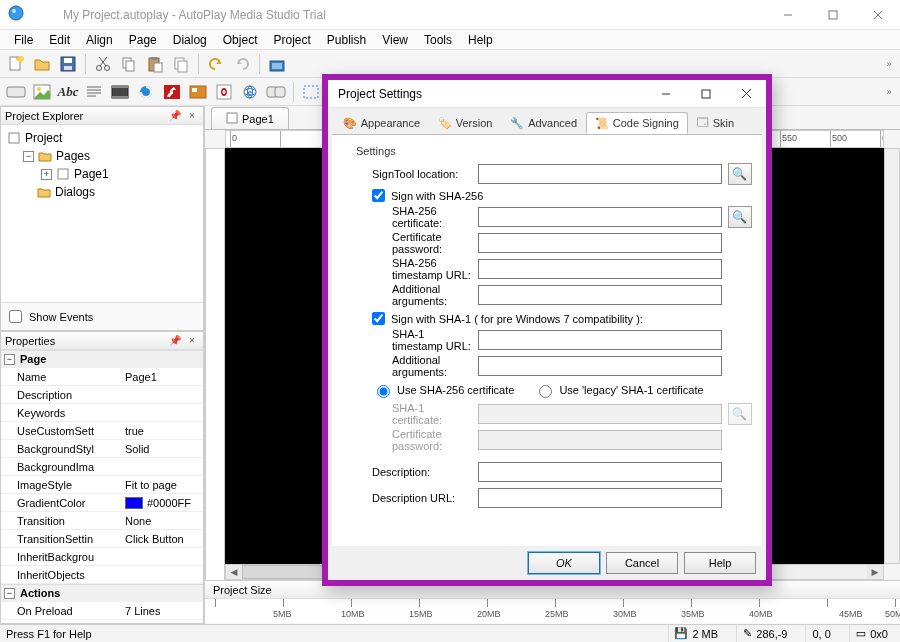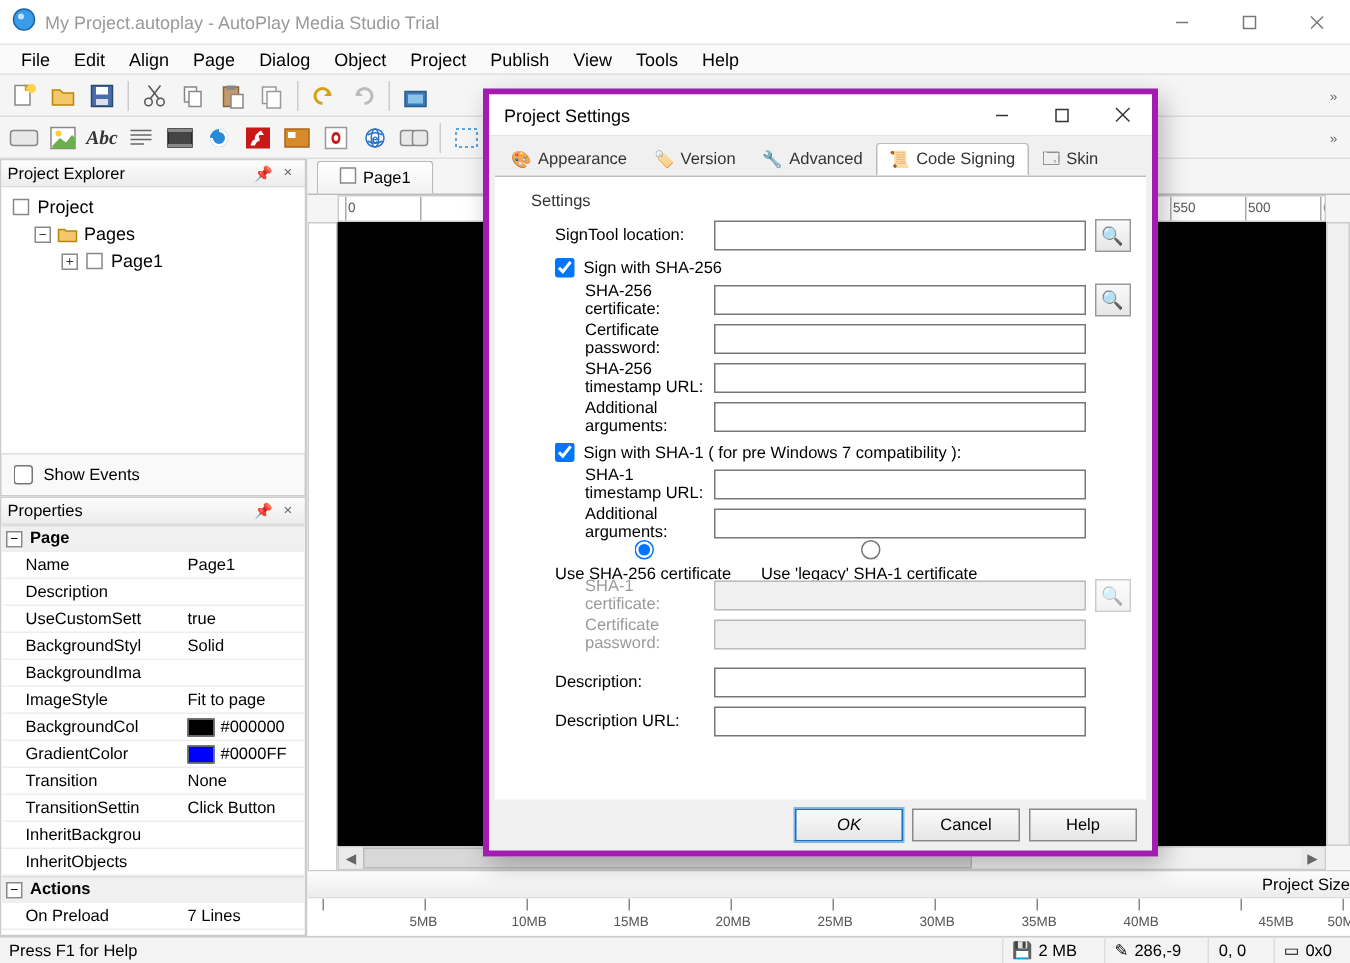--- a/index.html
+++ b/index.html
@@ -1,19 +1,19 @@
 <!DOCTYPE html>
 <html><head>
 <meta charset="utf-8">
 <style>
 html, body { margin: 0; padding: 0; width: 900px; height: 642px; font-family: "Segoe UI", Tahoma, sans-serif; font-size: 12px; background: #fff; overflow: hidden; color: #000; }
 * { box-sizing: border-box; }
 
 
-.titlebar { height: 30px; background: #fff; display: flex; align-items: center; border-bottom: 1px solid #e8e8e8; }
+.titlebar { height: 30px; background: #fff; display: flex; align-items: center; border-bottom: 1px solid #e8e8e8; gap: 33px; }
 .titlebar .icon { margin: 0 6px 0 8px; }
 .titlebar .title { flex: 1; color: #999; font-size: 12px; }
 .titlebar .winbtns { display: flex; height: 100%; }
 .titlebar .winbtn { width: 45px; display: flex; align-items: center; justify-content: center; color: #777; }
 
 
 .menubar { height: 20px; display: flex; align-items: center; padding: 0 6px; border-bottom: 1px solid #e0e0e0; background: #fafafa; }
 .menubar .mitem { padding: 2px 8px; }
 
 
@@ -64,32 +64,32 @@
 .ruler-v { position: absolute; left: 0; top: 18px; bottom: 16px; width: 20px; background: #fff; border: 1px solid #ccc; }
 .canvas-wrap { position: absolute; left: 20px; top: 18px; right: 16px; bottom: 60px; background: #404040; overflow: hidden; }
 .canvas { position: absolute; left: 0; top: 0; width: 680px; height: 450px; background: #000; }
 .scroll-h { position: absolute; left: 20px; right: 16px; bottom: 44px; height: 16px; background: #f0f0f0; border: 1px solid #ccc; display: flex; }
 .scroll-h .arrow { width: 16px; display: flex; align-items: center; justify-content: center; background: #eaeaea; font-size: 9px; color: #666; }
 .scroll-h .track { flex: 1; position: relative; }
 .scroll-h .thumb { position: absolute; left: 0; top: 0; bottom: 0; width: 65%; background: #d8d8d8; border: 1px solid #bbb; }
 .scroll-v { position: absolute; right: 0; top: 18px; bottom: 60px; width: 16px; background: #f0f0f0; border: 1px solid #ccc; }
 
 .psize { position: absolute; left: 0; right: 0; bottom: 0; height: 44px; border-top: 1px solid #ccc; background: #f9f9f9; }
-.psize-hdr { height: 18px; background: linear-gradient(#fdfdfd,#ececec); border-bottom: 1px solid #ddd; padding-left: 19px; display: flex; align-items: center; font-size: 11px; justify-content: flex-end; }
+.psize-hdr { height: 18px; background: linear-gradient(#fdfdfd,#ececec); border-bottom: 1px solid #ddd; padding-left: 8px; display: flex; align-items: center; font-size: 11px; }
 .psize-scale { position: relative; height: 24px; background: #fff; overflow: hidden; }
 .psize-scale .tick { position: absolute; top: 0; width: 1px; height: 8px; background: #888; }
 .psize-scale .tlabel { position: absolute; top: 10px; font-size: 9px; color: #555; }
 
 
 .statusbar { position: absolute; left: 0; right: 0; bottom: 0; height: 18px; background: #f3f3f3; border-top: 1px solid #ccc; display: flex; align-items: center; font-size: 11px; padding: 0 6px; gap: 12px; }
 .statusbar .spacer { flex: 1; }
 .statusbar .cell { display: flex; align-items: center; gap: 4px; padding: 0 6px; border-left: 1px solid #ddd; height: 100%; }
 
 
-.dialog { position: absolute; left: 322px; top: 59px; width: 450px; height: 512px; background: #f0f0f0; border: 4px solid #a21caf; box-shadow: 4px 6px 16px rgba(0,0,0,.25); display: flex; flex-direction: column; }
+.dialog { position: absolute; left: 322px; top: 74px; width: 450px; height: 512px; background: #f0f0f0; border: 6px solid #a21caf; box-shadow: 4px 6px 16px rgba(0,0,0,.25); display: flex; flex-direction: column; }
 .dlg-title { height: 28px; background: #fff; display: flex; align-items: center; padding: 0 0 0 10px; border-bottom: 1px solid #e5e5e5; }
 .dlg-title .t { flex: 1; font-size: 12px; }
 .dlg-title .wbtn { width: 40px; height: 100%; display: flex; align-items: center; justify-content: center; color: #444; }
 .dlg-tabs { height: 26px; display: flex; align-items: flex-end; padding: 0 6px; background: #f0f0f0; }
 .dlg-tab { height: 22px; padding: 0 8px; display: flex; align-items: center; gap: 4px; border: 1px solid transparent; font-size: 11px; color: #333; }
 .dlg-tab.active { background: #fff; border: 1px solid #bbb; border-bottom-color: #fff; border-radius: 3px 3px 0 0; }
 .dlg-body { flex: 1; background: #fff; border-top: 1px solid #bbb; margin: 0 4px; padding: 8px 10px; overflow: auto; position: relative; }
 .dlg-buttons { height: 34px; display: flex; align-items: center; justify-content: flex-end; gap: 6px; padding: 0 10px; }
 .dlg-btn { height: 22px; min-width: 72px; border: 1px solid #8a8a8a; background: linear-gradient(#fafafa,#e6e6e6); font-size: 11px; display: flex; align-items: center; justify-content: center; }
 .dlg-btn.default { border-color: #1a6fb8; outline: 1px solid #7cb6e8; font-style: italic; }
@@ -99,21 +99,21 @@
 .flabel.sub { padding-left: 50px; }
 .flabel.disabled { color: #9a9a9a; }
 .ftext { flex: 1; height: 20px; border: 1px solid #777; background: #fff; }
 .ftext.disabled { background: #f0f0f0; border-color: #bbb; }
 .iconbtn { width: 24px; height: 22px; border: 1px solid #999; background: linear-gradient(#fafafa,#e6e6e6); display: flex; align-items: center; justify-content: center; }
 .iconbtn.disabled { opacity:.5; }
 .chk { display: flex; align-items: center; gap: 6px; font-size: 11px; }
 .chk input { margin: 0; }
 .fieldset-label { font-size: 11px; margin: 2px 0 4px 14px; color: #333; }
 .radio-row { display: flex; gap: 20px; padding-left: 30px; align-items: center; height: 22px; font-size: 11px; }
-.radio-row label { display: flex; align-items: center; gap: 4px; flex-direction: column; }
+.radio-row label { display: flex; align-items: center; gap: 4px; }
 </style>
 </head>
 <body>
 
 <div class="titlebar">
   <span class="icon">
     <svg width="16" height="16">
         <circle cx="8" cy="8" r="7" fill="#3a9be8" stroke="#1366a8"></circle>
         <circle cx="6" cy="6" r="2" fill="#fff" opacity=".7"></circle>
       </svg>
@@ -426,20 +426,29 @@
           <div class="tree-row">
               <span class="tree-ind" style="width:30px"></span>
               <span class="expander">+</span>
               <span class="tree-icon">
                 <svg width="12" height="12">
                   <rect x="1" y="1" width="10" height="10" fill="#fff" stroke="#888"></rect>
                 </svg>
               </span>
               <span>Page1</span>
             </div>
+          <div class="tree-row">
+              <span class="tree-ind" style="width:26px"></span>
+              <span class="tree-icon">
+                <svg width="14" height="12">
+                  <path d="M1 3 L5 3 L6 4 L13 4 L13 11 L1 11 Z" fill="#f3c76a" stroke="#b8860b"></path>
+                </svg>
+              </span>
+              <span>Dialogs</span>
+            </div>
         </div>
       </div>
       <div class="showevents">
         <input type="checkbox" style="">
         <span>Show Events</span>
       </div>
     </div>
 
     <div class="panel props">
       <div class="panel-hdr">
@@ -455,41 +464,38 @@
           </div>
         <div class="prow">
             <span class="k">Name</span>
             <span class="v">Page1</span>
           </div>
         <div class="prow">
             <span class="k">Description</span>
             <span class="v"></span>
           </div>
         <div class="prow">
+            <span class="k">Keywords</span>
+            <span class="v"></span>
+          </div>
+        <div class="prow">
             <span class="k">UseCustomSett</span>
             <span class="v">true</span>
           </div>
         <div class="prow">
             <span class="k">BackgroundStyl</span>
             <span class="v">Solid</span>
           </div>
         <div class="prow">
             <span class="k">BackgroundIma</span>
             <span class="v"></span>
           </div>
         <div class="prow">
             <span class="k">ImageStyle</span>
             <span class="v">Fit to page</span>
-          </div>
-        <div class="prow">
-            <span class="k">BackgroundCol</span>
-            <span class="v">
-              <span class="swatch" style="background:#000000"></span>
-              <span>#000000</span>
-            </span>
           </div>
         <div class="prow">
             <span class="k">GradientColor</span>
             <span class="v">
               <span class="swatch" style="background:#0000FF"></span>
               <span>#0000FF</span>
             </span>
           </div>
         <div class="prow">
             <span class="k">Transition</span>

